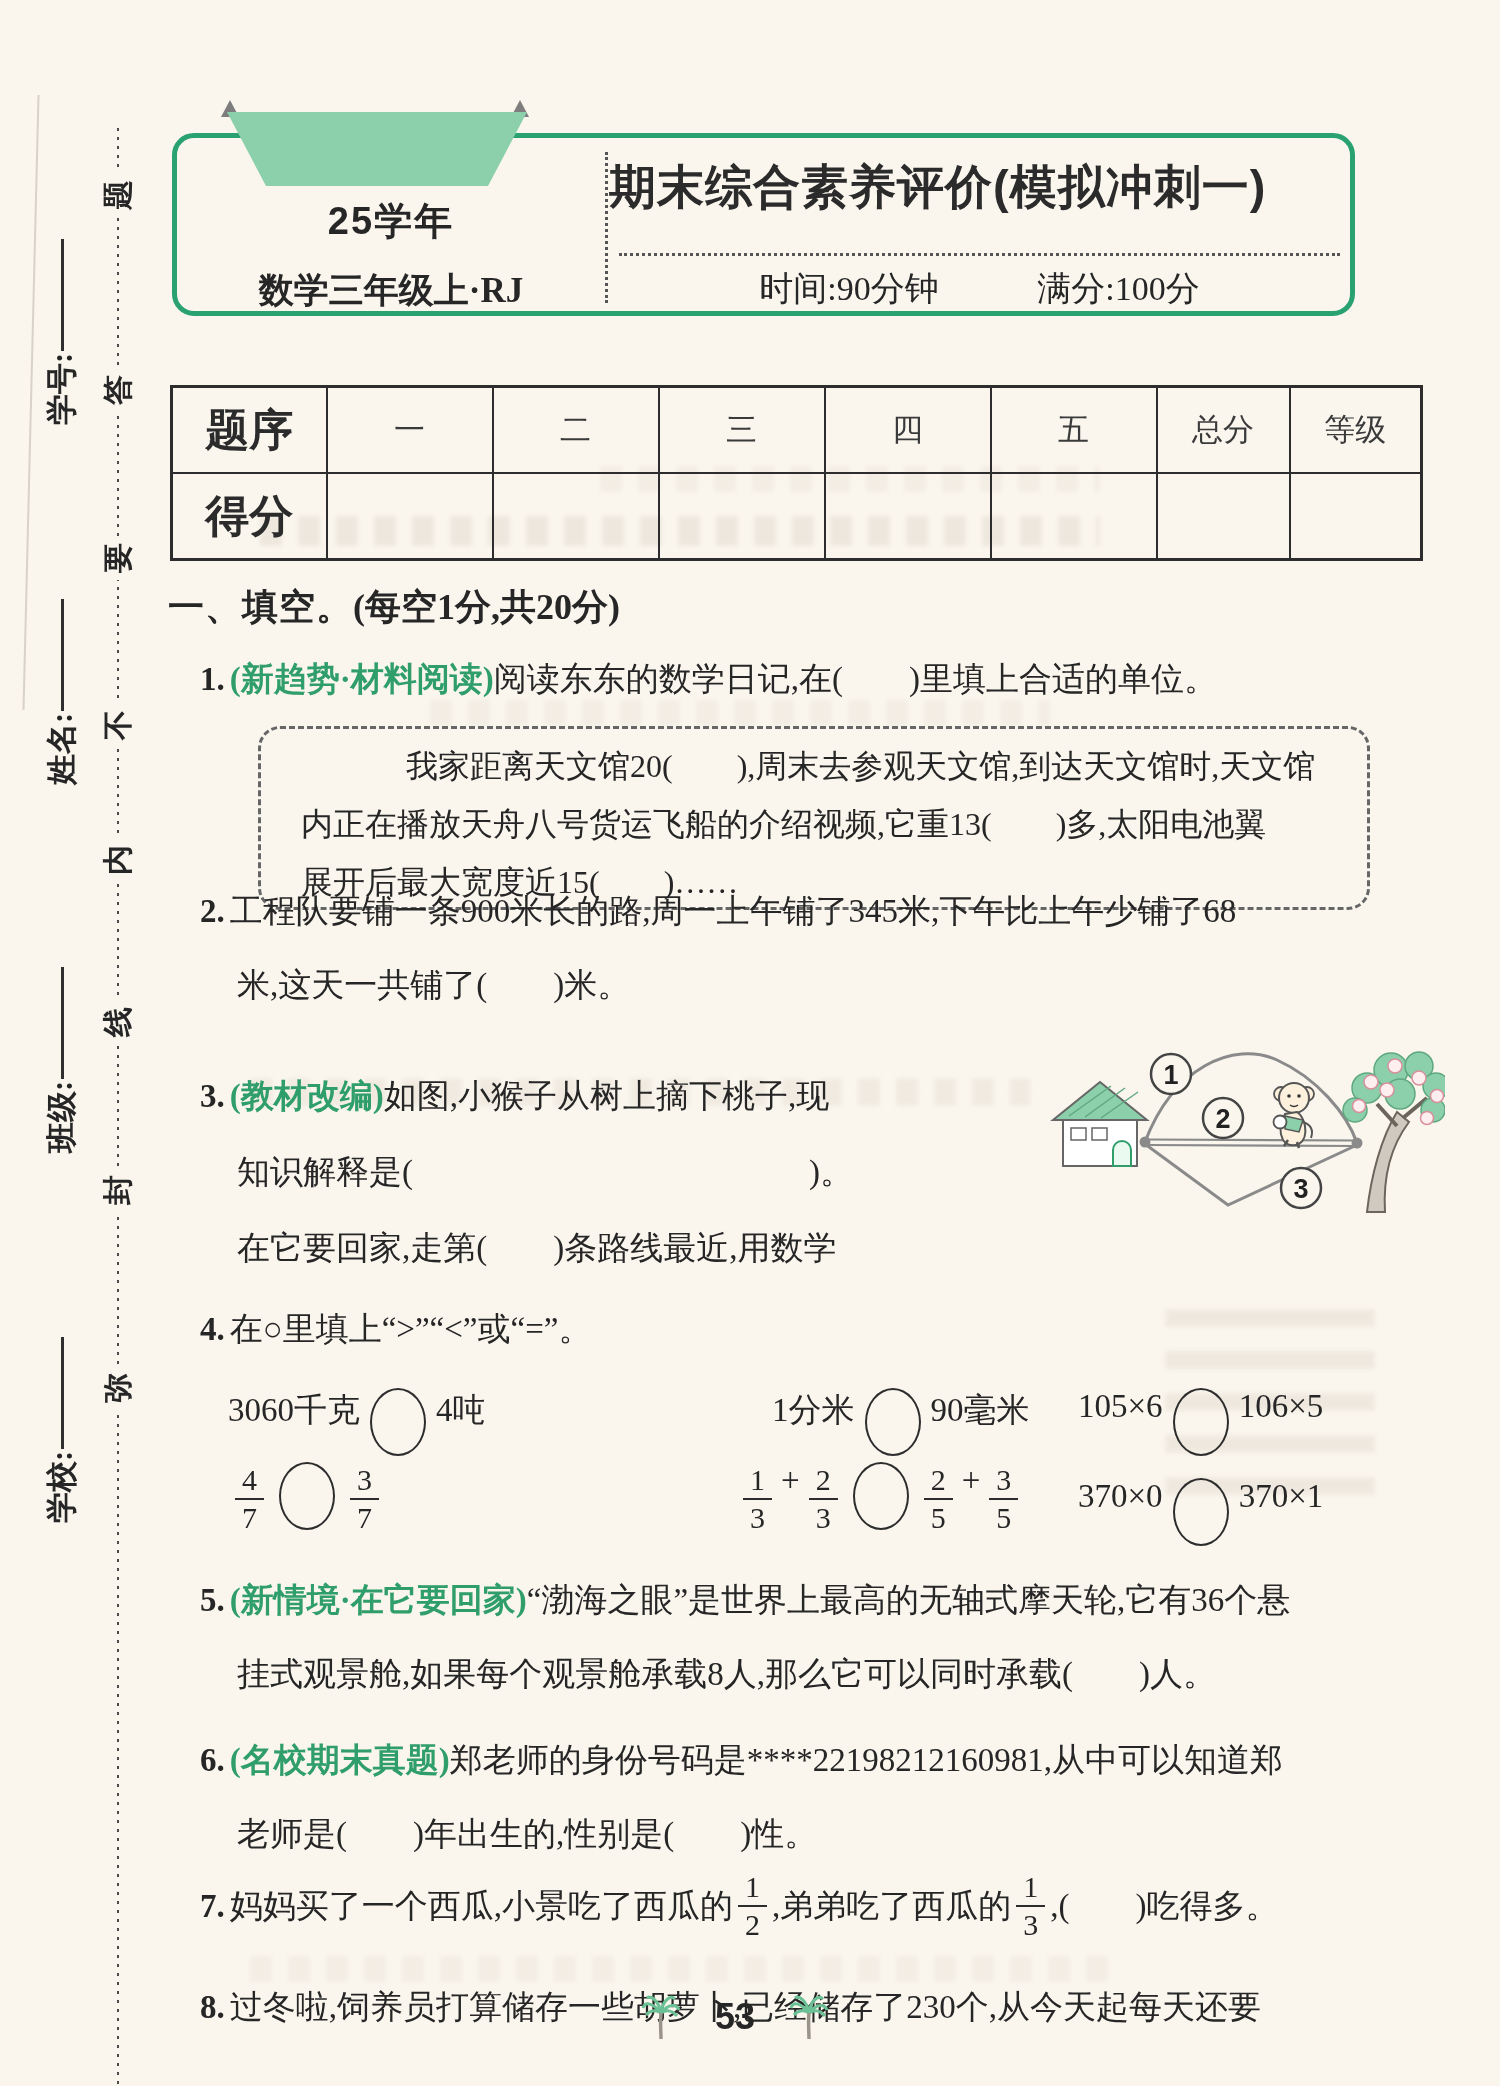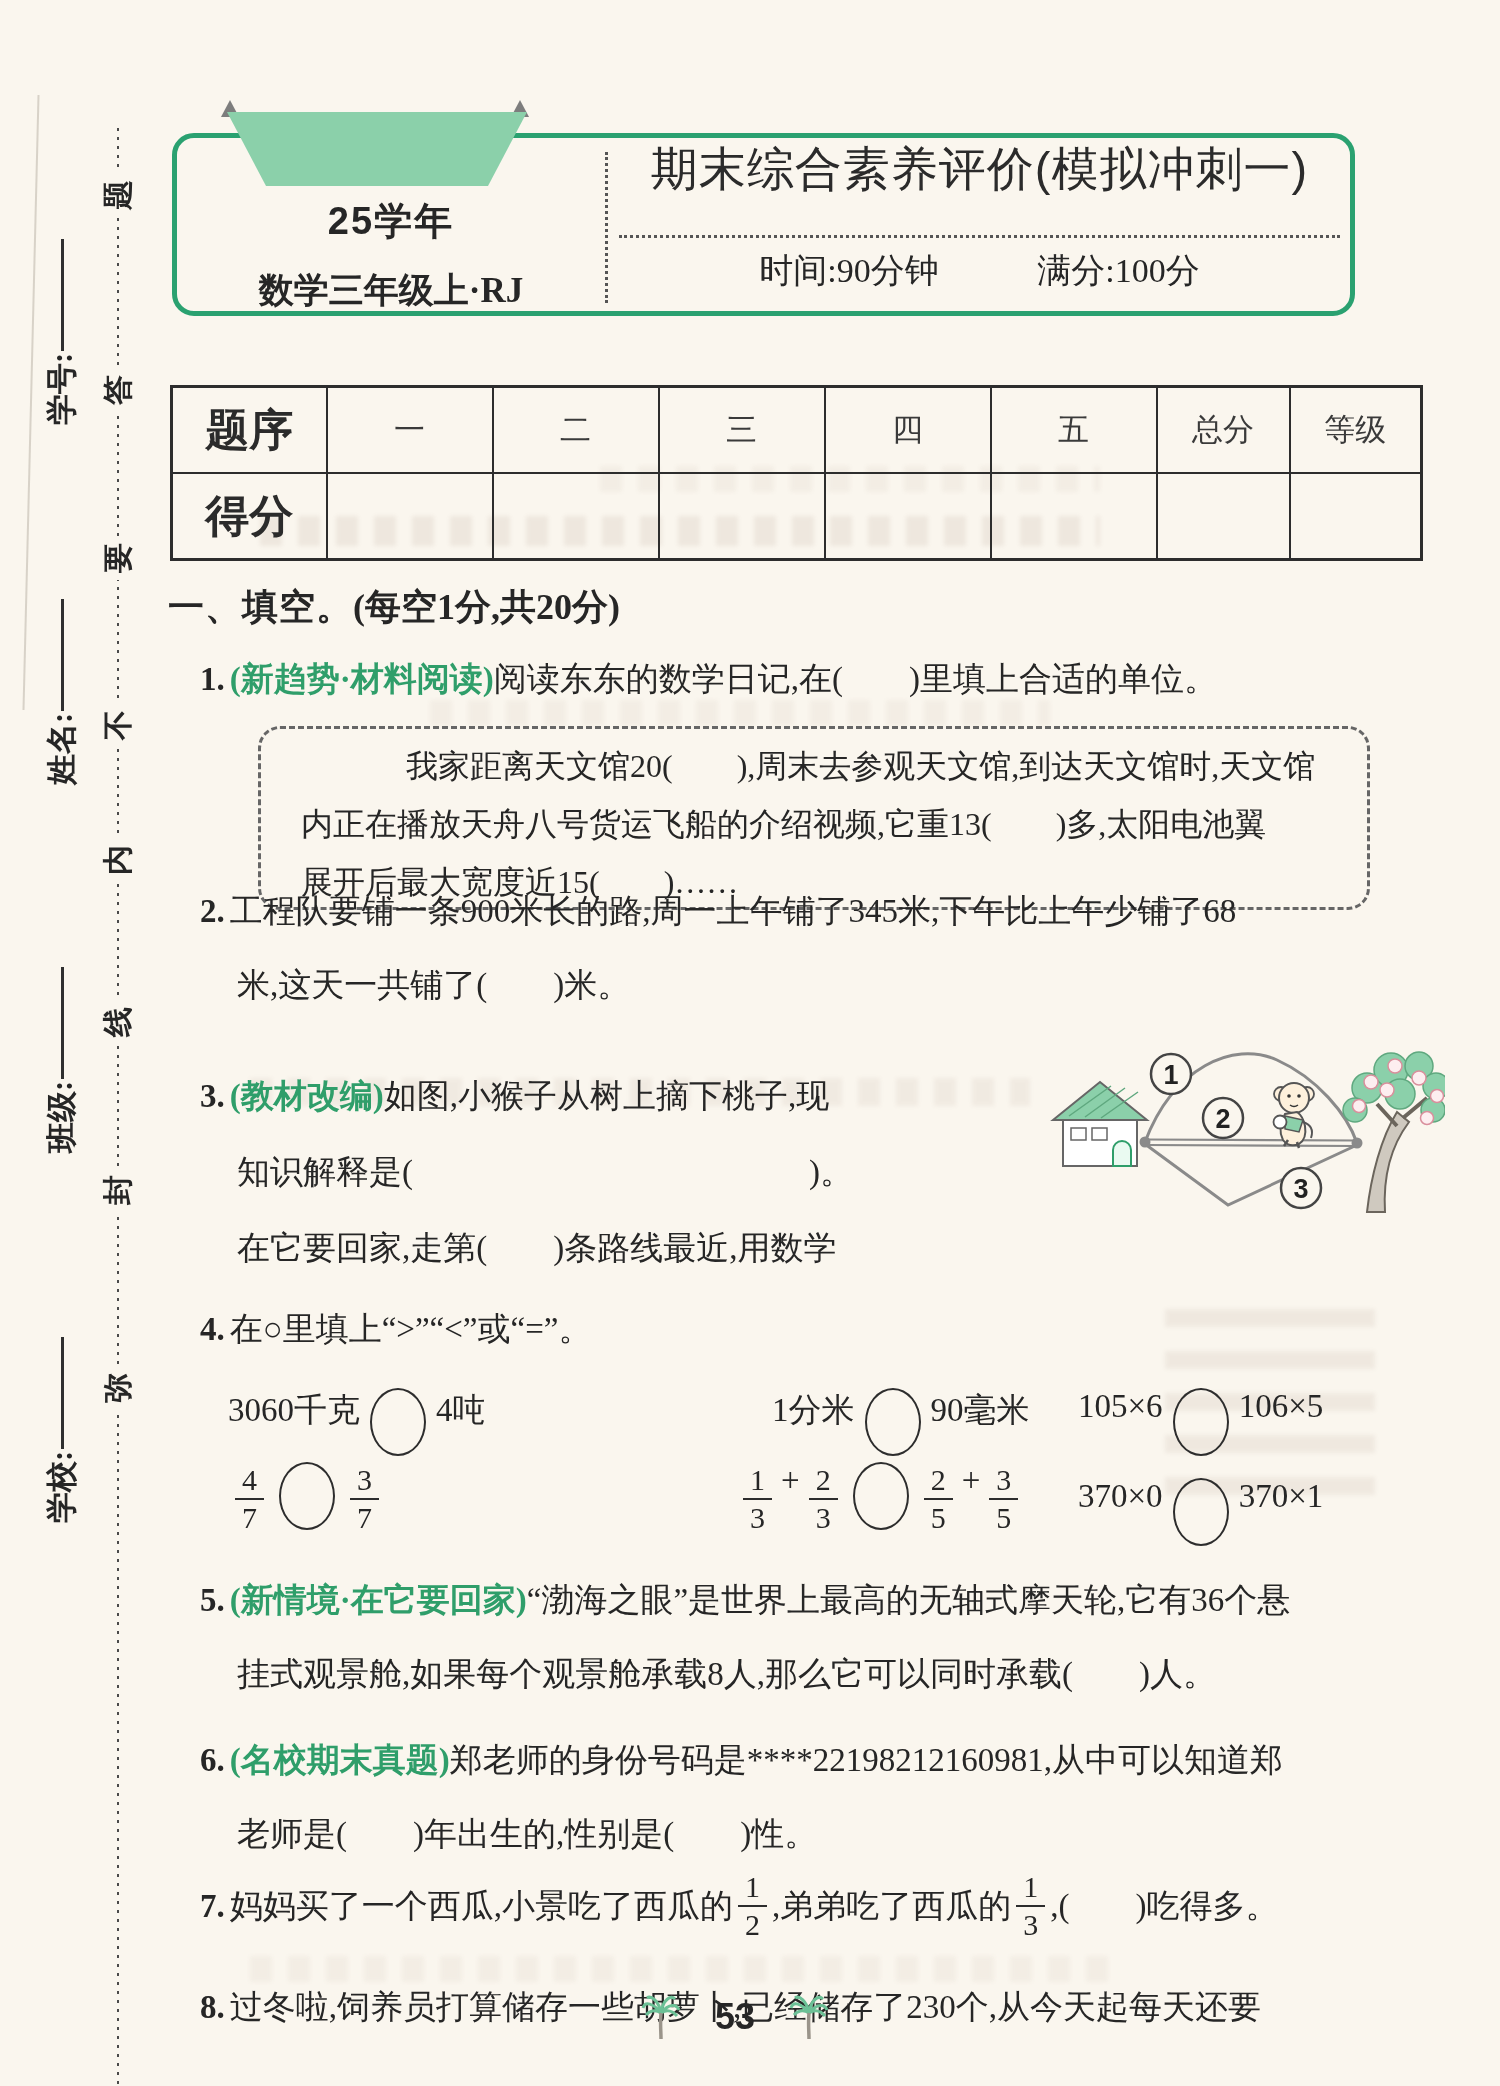--- a/index.html
+++ b/index.html
@@ -20,21 +20,21 @@
   .hb-tab{position:absolute;left:50px;top:-26px;width:300px;height:74px;background:#8bd0aa;
           clip-path:polygon(0 0,100% 0,87% 100%,13% 100%);z-index:2;}
   .hb-wedge{position:absolute;width:0;height:0;border-left:9px solid transparent;border-right:9px solid transparent;
             border-bottom:17px solid #7d7d7d;top:-38px;z-index:1;}
   .hb-wedge.wl{left:44px;} .hb-wedge.wr{left:334px;}
   .hb-left{position:absolute;left:0;top:0;width:428px;height:100%;text-align:center;}
   .hb-year{margin-top:58px;font-size:38px;font-weight:600;letter-spacing:2px;font-family:"Liberation Sans","DejaVu Sans",sans-serif;}
   .hb-book{margin-top:20px;font-size:35px;font-weight:bold;}
   .hb-divider{position:absolute;left:428px;top:14px;bottom:8px;width:0;border-left:3.5px dotted #555;}
   .hb-right{position:absolute;left:432px;right:0;top:0;height:100%;}
-  .hb-title{text-align:center;font-size:47px;font-weight:400;letter-spacing:1px;
+  .hb-title{margin-top:18px;text-align:left;font-size:47px;font-weight:700;letter-spacing:1px;
             font-family:"Liberation Sans","DejaVu Sans",sans-serif;color:#2b2b2b;}
   .hb-dotline{margin:34px 10px 0 10px;border-top:3.5px dotted #555;}
   .hb-meta{margin-top:10px;text-align:center;font-size:34px;}
   .hb-meta span{display:inline-block;margin:0 45px;text-align:right;}
   
   .score-table{position:absolute;left:170px;top:385px;width:1250px;border-collapse:collapse;table-layout:fixed;}
   .score-table td,.score-table th{border:2.5px solid #2d2d2d;height:84px;text-align:center;vertical-align:middle;padding:0;}
   .score-table{border:3px solid #2d2d2d;}
   th.hard{font-family:"Liberation Sans","DejaVu Sans",sans-serif;font-size:44px;font-weight:bold;color:#2b2b2b;}
   td.kai{font-size:31px;color:#3a3a3a;font-weight:500;}

